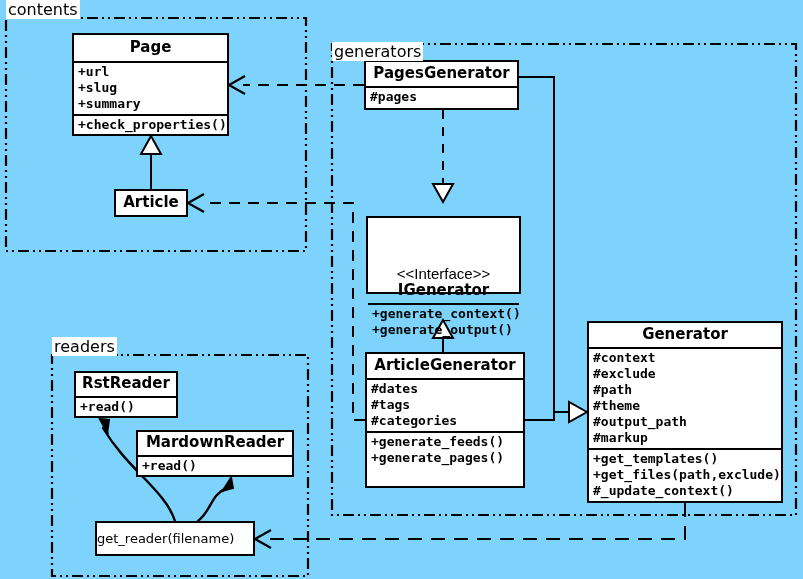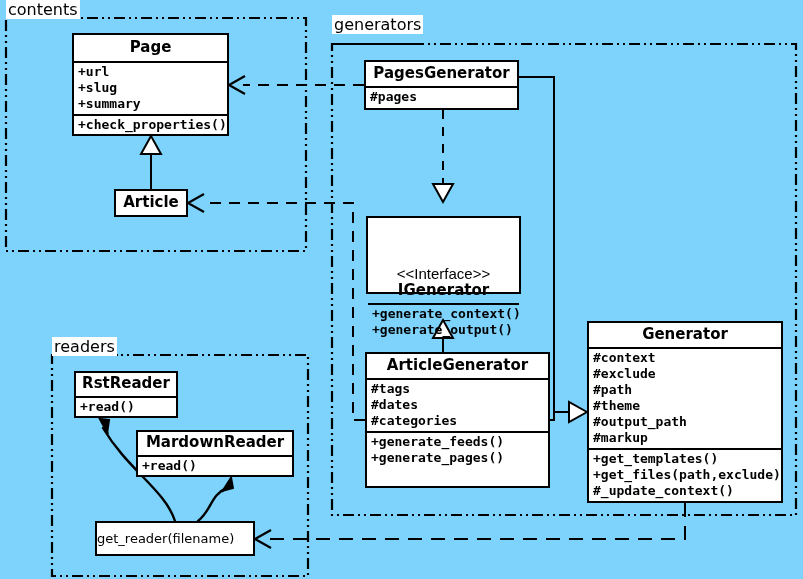--- a/index.html
+++ b/index.html
@@ -134,21 +134,21 @@
     <polyline points="271,530 255,539 271,548" fill="none" stroke="#000" stroke-width="2.2" stroke-linecap="butt" stroke-linejoin="miter"></polyline>
 
     <path d="M 175,521 C 165,490 128,470 103,428" fill="none" stroke="#000" stroke-width="2.4" stroke-linecap="round"></path>
     <polyline points="108,434 100,419 110,420" fill="#000" stroke="#000" stroke-width="2.2" stroke-linejoin="miter"></polyline>
 
     <path d="M 198,521 C 212,510 210,495 228,487" fill="none" stroke="#000" stroke-width="2.4" stroke-linecap="round"></path>
     <polyline points="222,492 231,478 233,489" fill="#000" stroke="#000" stroke-width="2.2" stroke-linejoin="miter"></polyline>
   </svg>
 
   <div class="pkg-label" style="left:6px; top:0px;">contents</div>
-  <div class="pkg-label" style="left:332px; top:15px;">generators</div>
+  <div class="pkg-label" style="left:332px; top:42px;">generators</div>
   <div class="pkg-label" style="left:52px; top:337px;">readers</div>
 
   <div class="uml-class" style="left:72px; top:33px; width:157px; height:103px;">
     <div class="uml-name">Page</div>
     <div class="uml-compartment uml-sep">
       <div>+url</div>
       <div>+slug</div>
       <div>+summary</div>
     </div>
     <div class="uml-compartment uml-sep">
@@ -171,25 +171,25 @@
     <div class="uml-name" style="padding:3px 6px 4px 6px;">
       <span class="uml-stereotype">&lt;&lt;Interface&gt;&gt;</span>
       <span>IGenerator</span>
     </div>
     <div class="uml-compartment uml-sep">
       <div>+generate_context()</div>
       <div>+generate_output()</div>
     </div>
   </div>
 
-  <div class="uml-class" style="left:365px; top:352px; width:185px; height:136px;">
+  <div class="uml-class" style="left:365px; top:352px; width:160px; height:136px;">
     <div class="uml-name" style="padding:3px 4px 4px 4px;">ArticleGenerator</div>
     <div class="uml-compartment uml-sep">
+      <div>#dates</div>
       <div>#tags</div>
-      <div>#dates</div>
       <div>#categories</div>
     </div>
     <div class="uml-compartment uml-sep">
       <div>+generate_feeds()</div>
       <div>+generate_pages()</div>
     </div>
   </div>
 
   <div class="uml-class" style="left:587px; top:321px; width:196px; height:182px;">
     <div class="uml-name" style="padding:3px 6px 4px 6px;">Generator</div>

